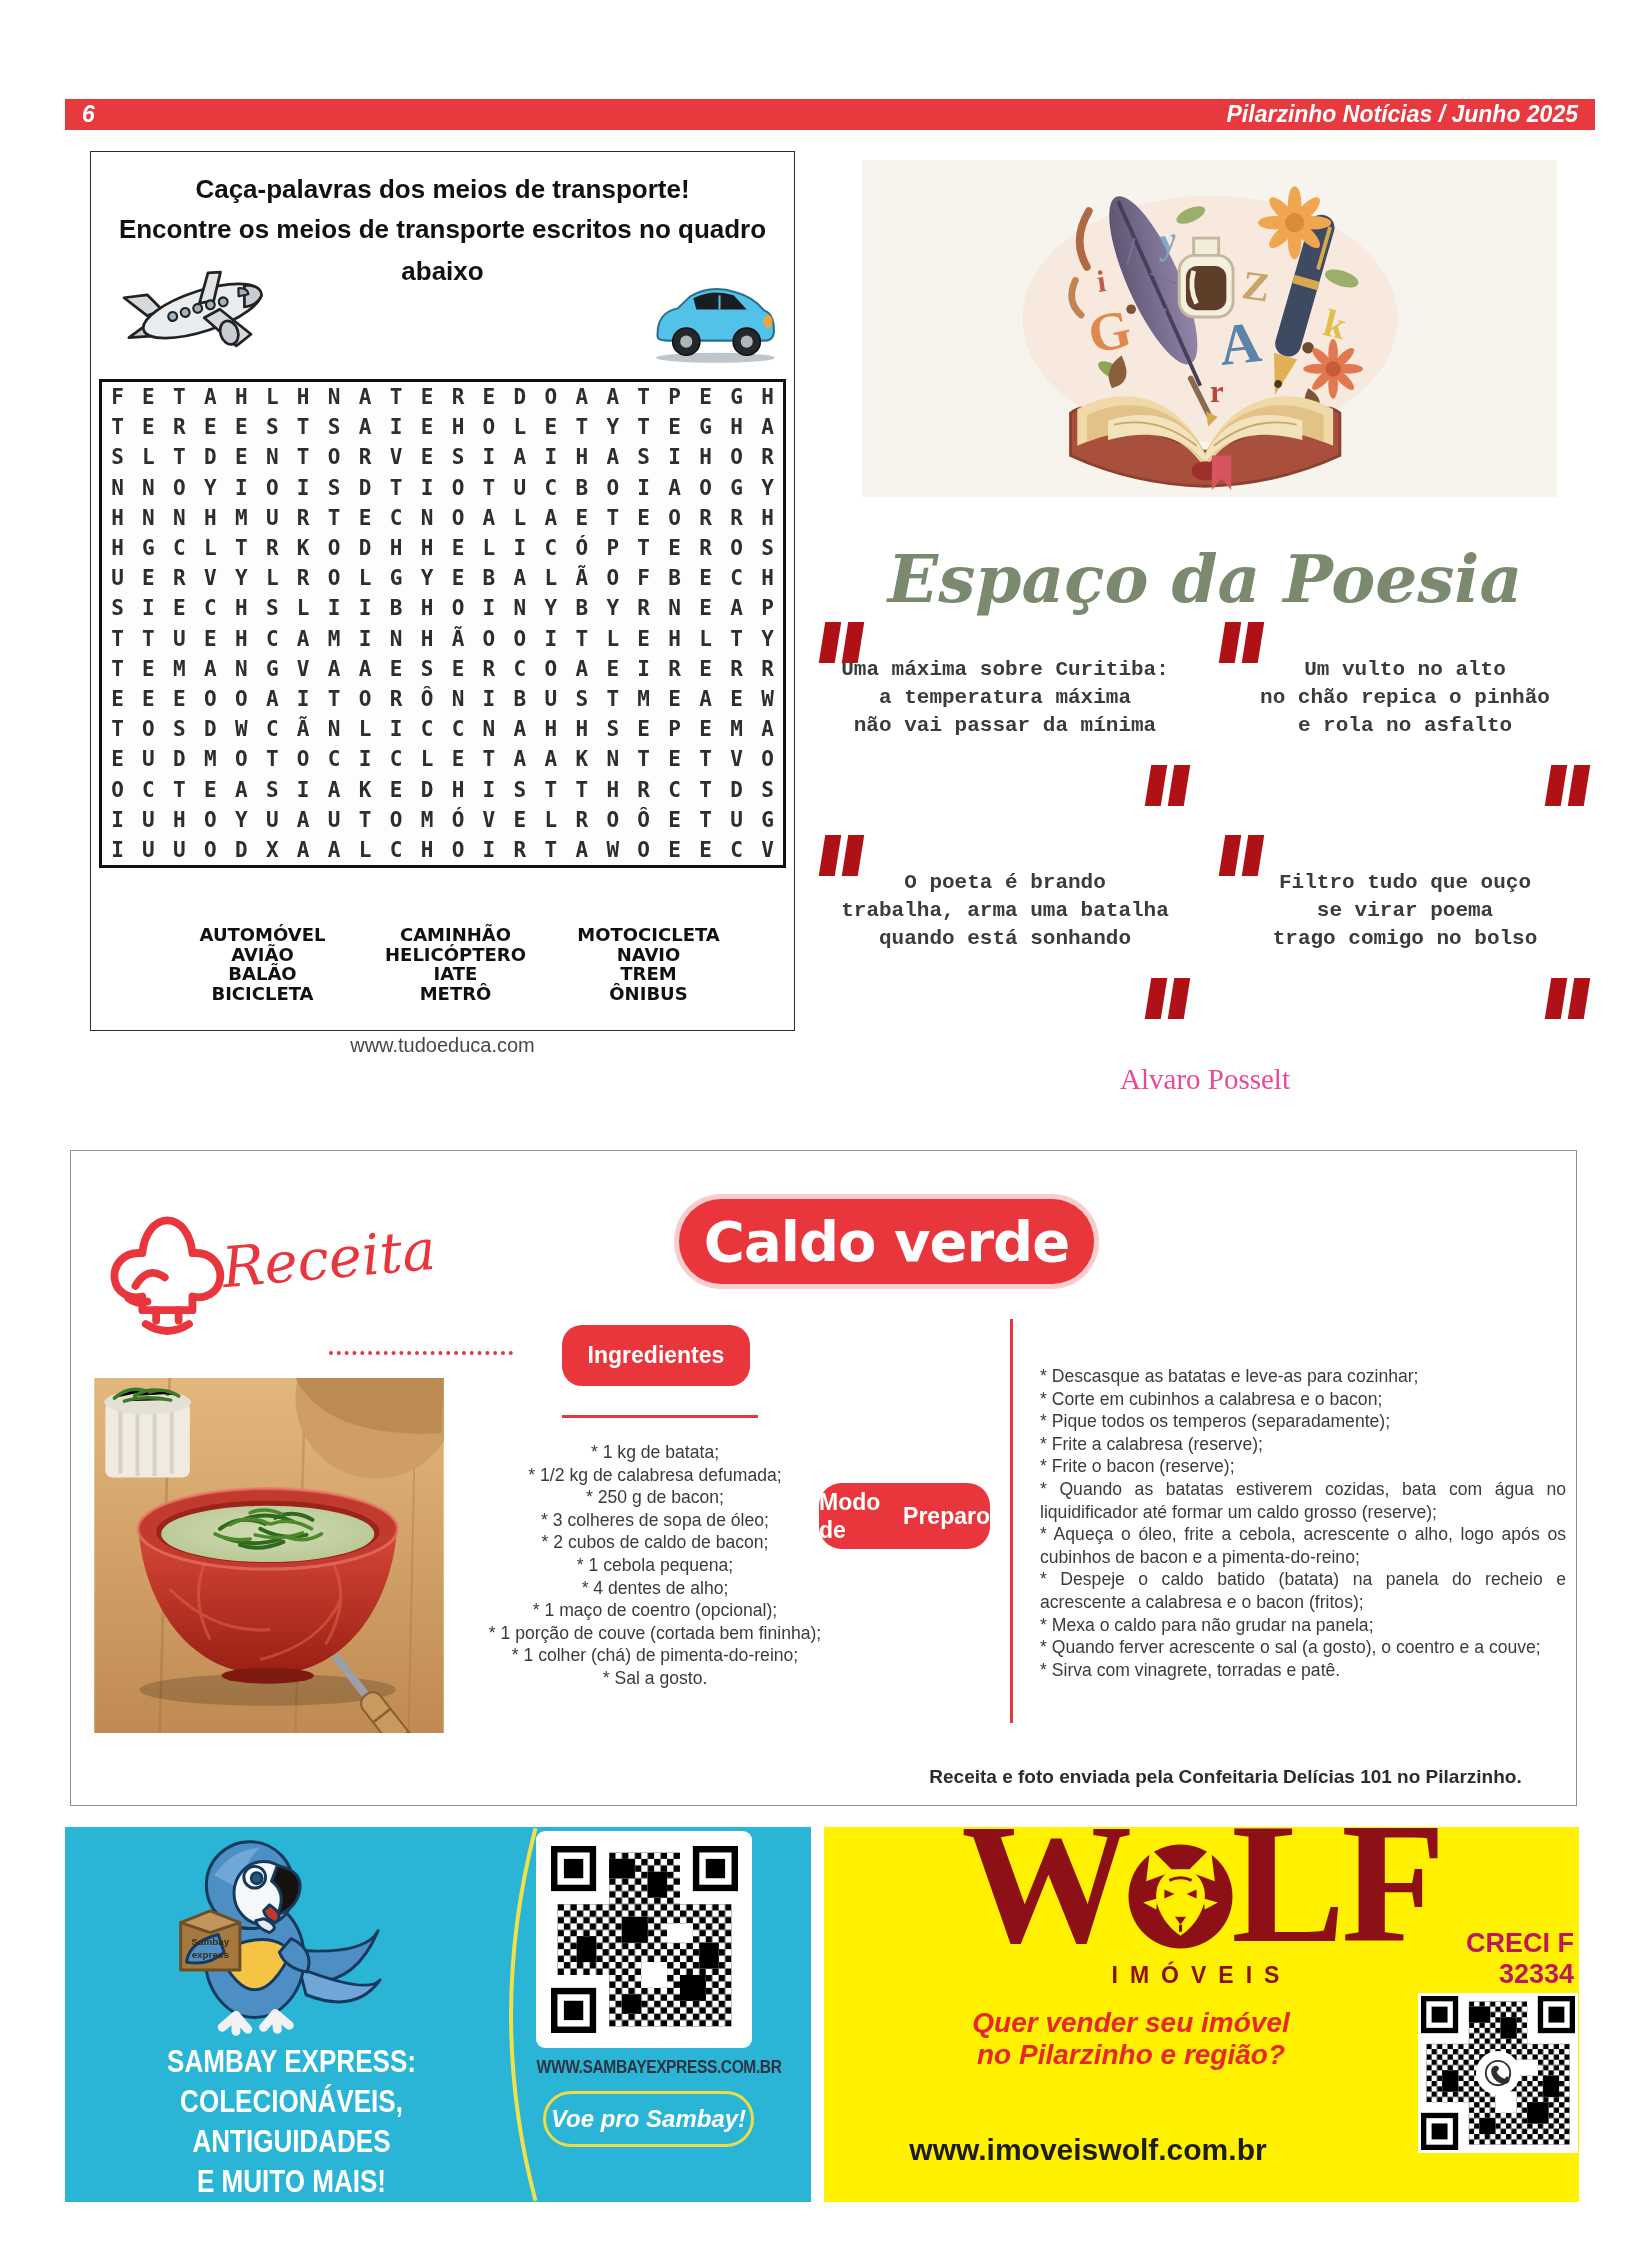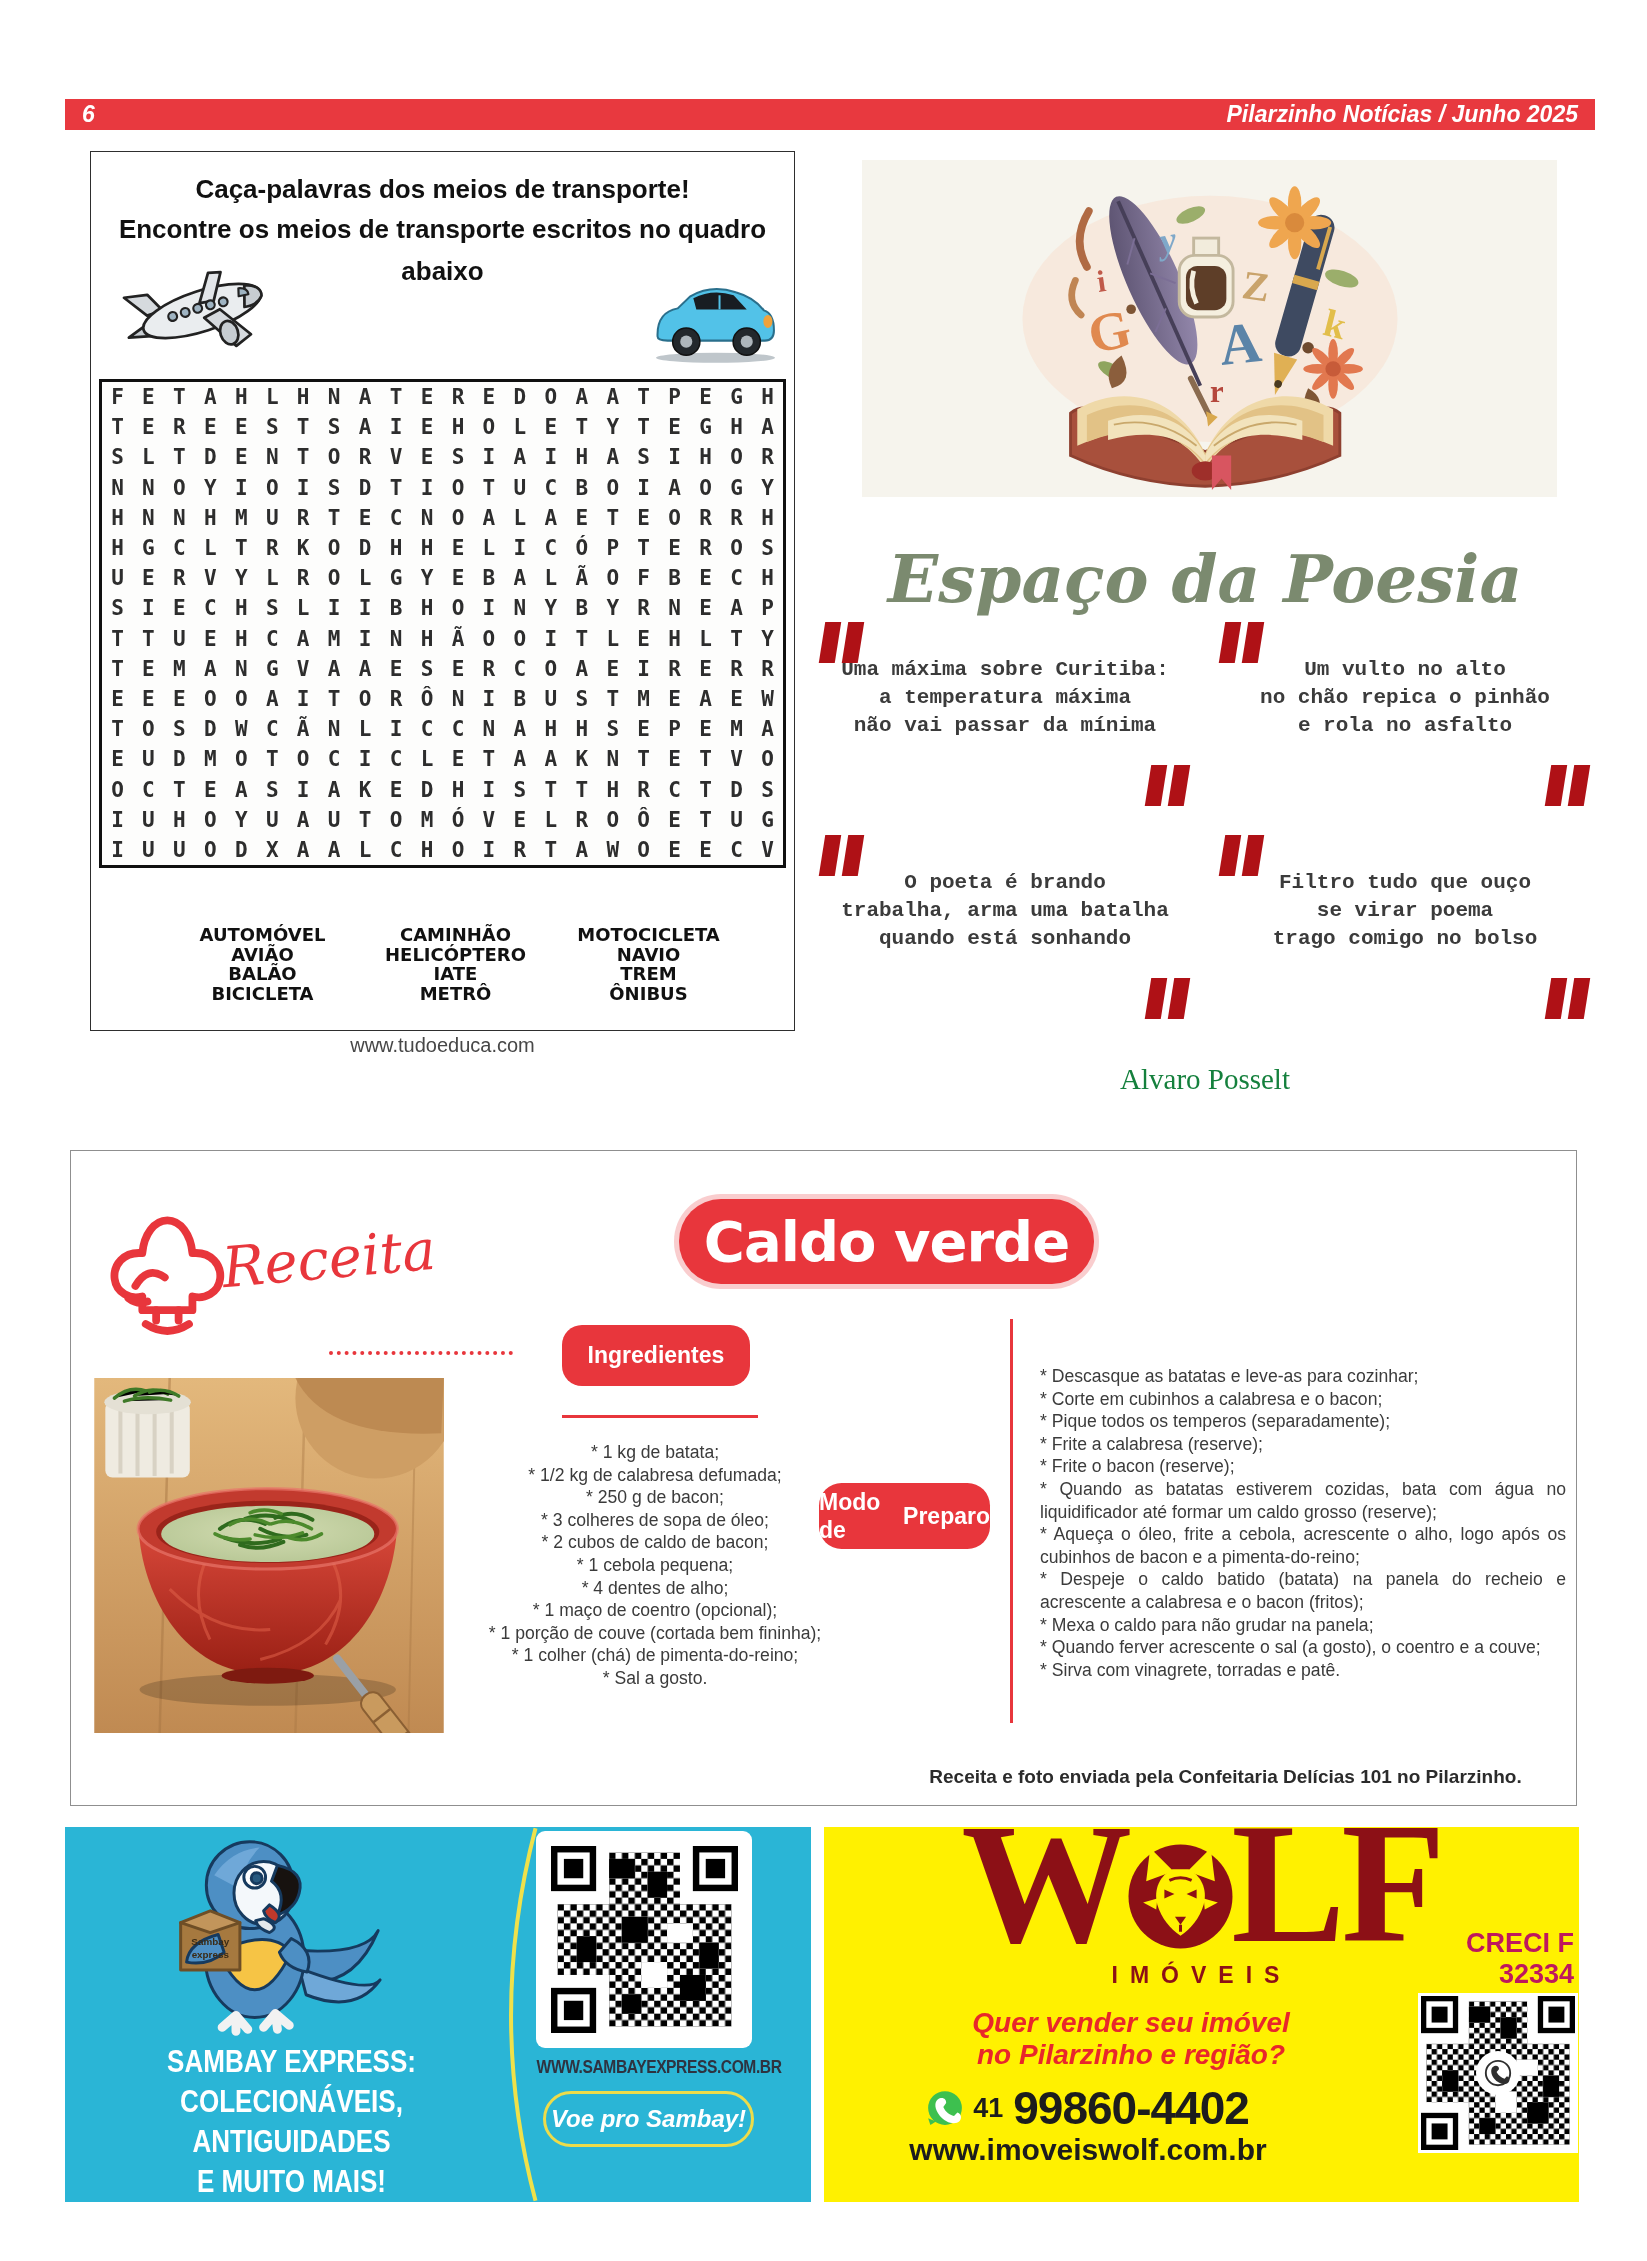--- a/index.html
+++ b/index.html
@@ -36,21 +36,21 @@
   .poems{left:805px;top:618px;width:800px;height:428px;display:grid;
          grid-template-columns:400px 400px;grid-template-rows:213px 215px;}
   .poem{position:relative;}
   .qm{position:absolute;display:flex;gap:7.5px;transform:skewX(-9deg);}
   .qm i{display:block;width:15.6px;height:41px;background:#AF1116;}
   .qm.qo{top:4px;left:17px;}
   .qm.qc{top:147px;right:18px;}
   .ptext{margin-top:38px;text-align:center;font-family:"Liberation Mono", monospace;
          font-weight:700;font-size:21px;line-height:28px;color:#3b3b3b;}
   .poet-author{left:805px;top:1063px;width:800px;text-align:center;
-         font-family:"Liberation Serif", serif;font-size:29px;color:#15803d;}
+         font-family:"Liberation Serif", serif;font-size:29px;color:#ec4899;}
 
   
   .recipe-card{left:70px;top:1150px;width:1507px;height:656px;border:1.5px solid #8f8f8f;
                box-sizing:border-box;background:#fff;}
   .receita-script{left:151px;top:75px;font-family:"DejaVu Serif", serif;font-style:italic;
       font-size:56px;color:#E8363C;transform:rotate(-5deg);}
   .receita-dots{left:258px;top:200px;width:184px;border-bottom:4.5px dotted #E8363C;}
   .dish-badge{left:608px;top:48px;width:415px;height:85px;background:#E8363C;border-radius:42px;
       display:flex;align-items:center;justify-content:center;color:#fff;font-weight:bold;
       font-size:56px;font-family:"DejaVu Sans", sans-serif;letter-spacing:-1px;
@@ -923,29 +923,20 @@
         <path d="M0,56 L0,70 M-22,-32 q22,-10 44,0" stroke="#8C1016" stroke-width="6" fill="none"></path>
       </svg>
       <span>LF</span>
     </div>
     <div class="abs wolf-sub">IMÓVEIS</div>
     <div class="abs wolf-creci">CRECI F 32334</div>
 
     <div class="abs wolf-tag" style="top:180px">Quer vender seu imóvel</div>
     <div class="abs wolf-tag" style="top:212px">no Pilarzinho e região?</div>
 
-    <div class="abs wolf-phone">
-      <svg width="36" height="36" viewBox="-32 -32 64 64">
-        <circle r="30" fill="#3DC04F"></circle>
-        <path d="M-13,-15 C-5,-21 3,-16 2,-9 L-3,-2 C1,7 8,12 16,14 L22,8 C28,10 31,17 26,23 C18,31 1,26 -9,14 C-19,2 -19,-10 -13,-15 Z" fill="#fff"></path>
-        <polygon points="-30,18 -26,30 -16,24" fill="#3DC04F"></polygon>
-      </svg>
-      <span class="ddd">41</span>
-      <span class="num">99860-4402</span>
-    </div>
 
     <div class="abs wolf-site">www.imoveiswolf.com.br</div>
 
     <div class="abs wolf-qr">
       <svg width="154" height="154" viewBox="0 0 29 29">
         <use href="#qrsym" xlink:href="#qrsym"></use>
       </svg>
     </div>
     <div class="abs wolf-qr-badge">
       <svg width="30" height="30" viewBox="-32 -32 64 64">

